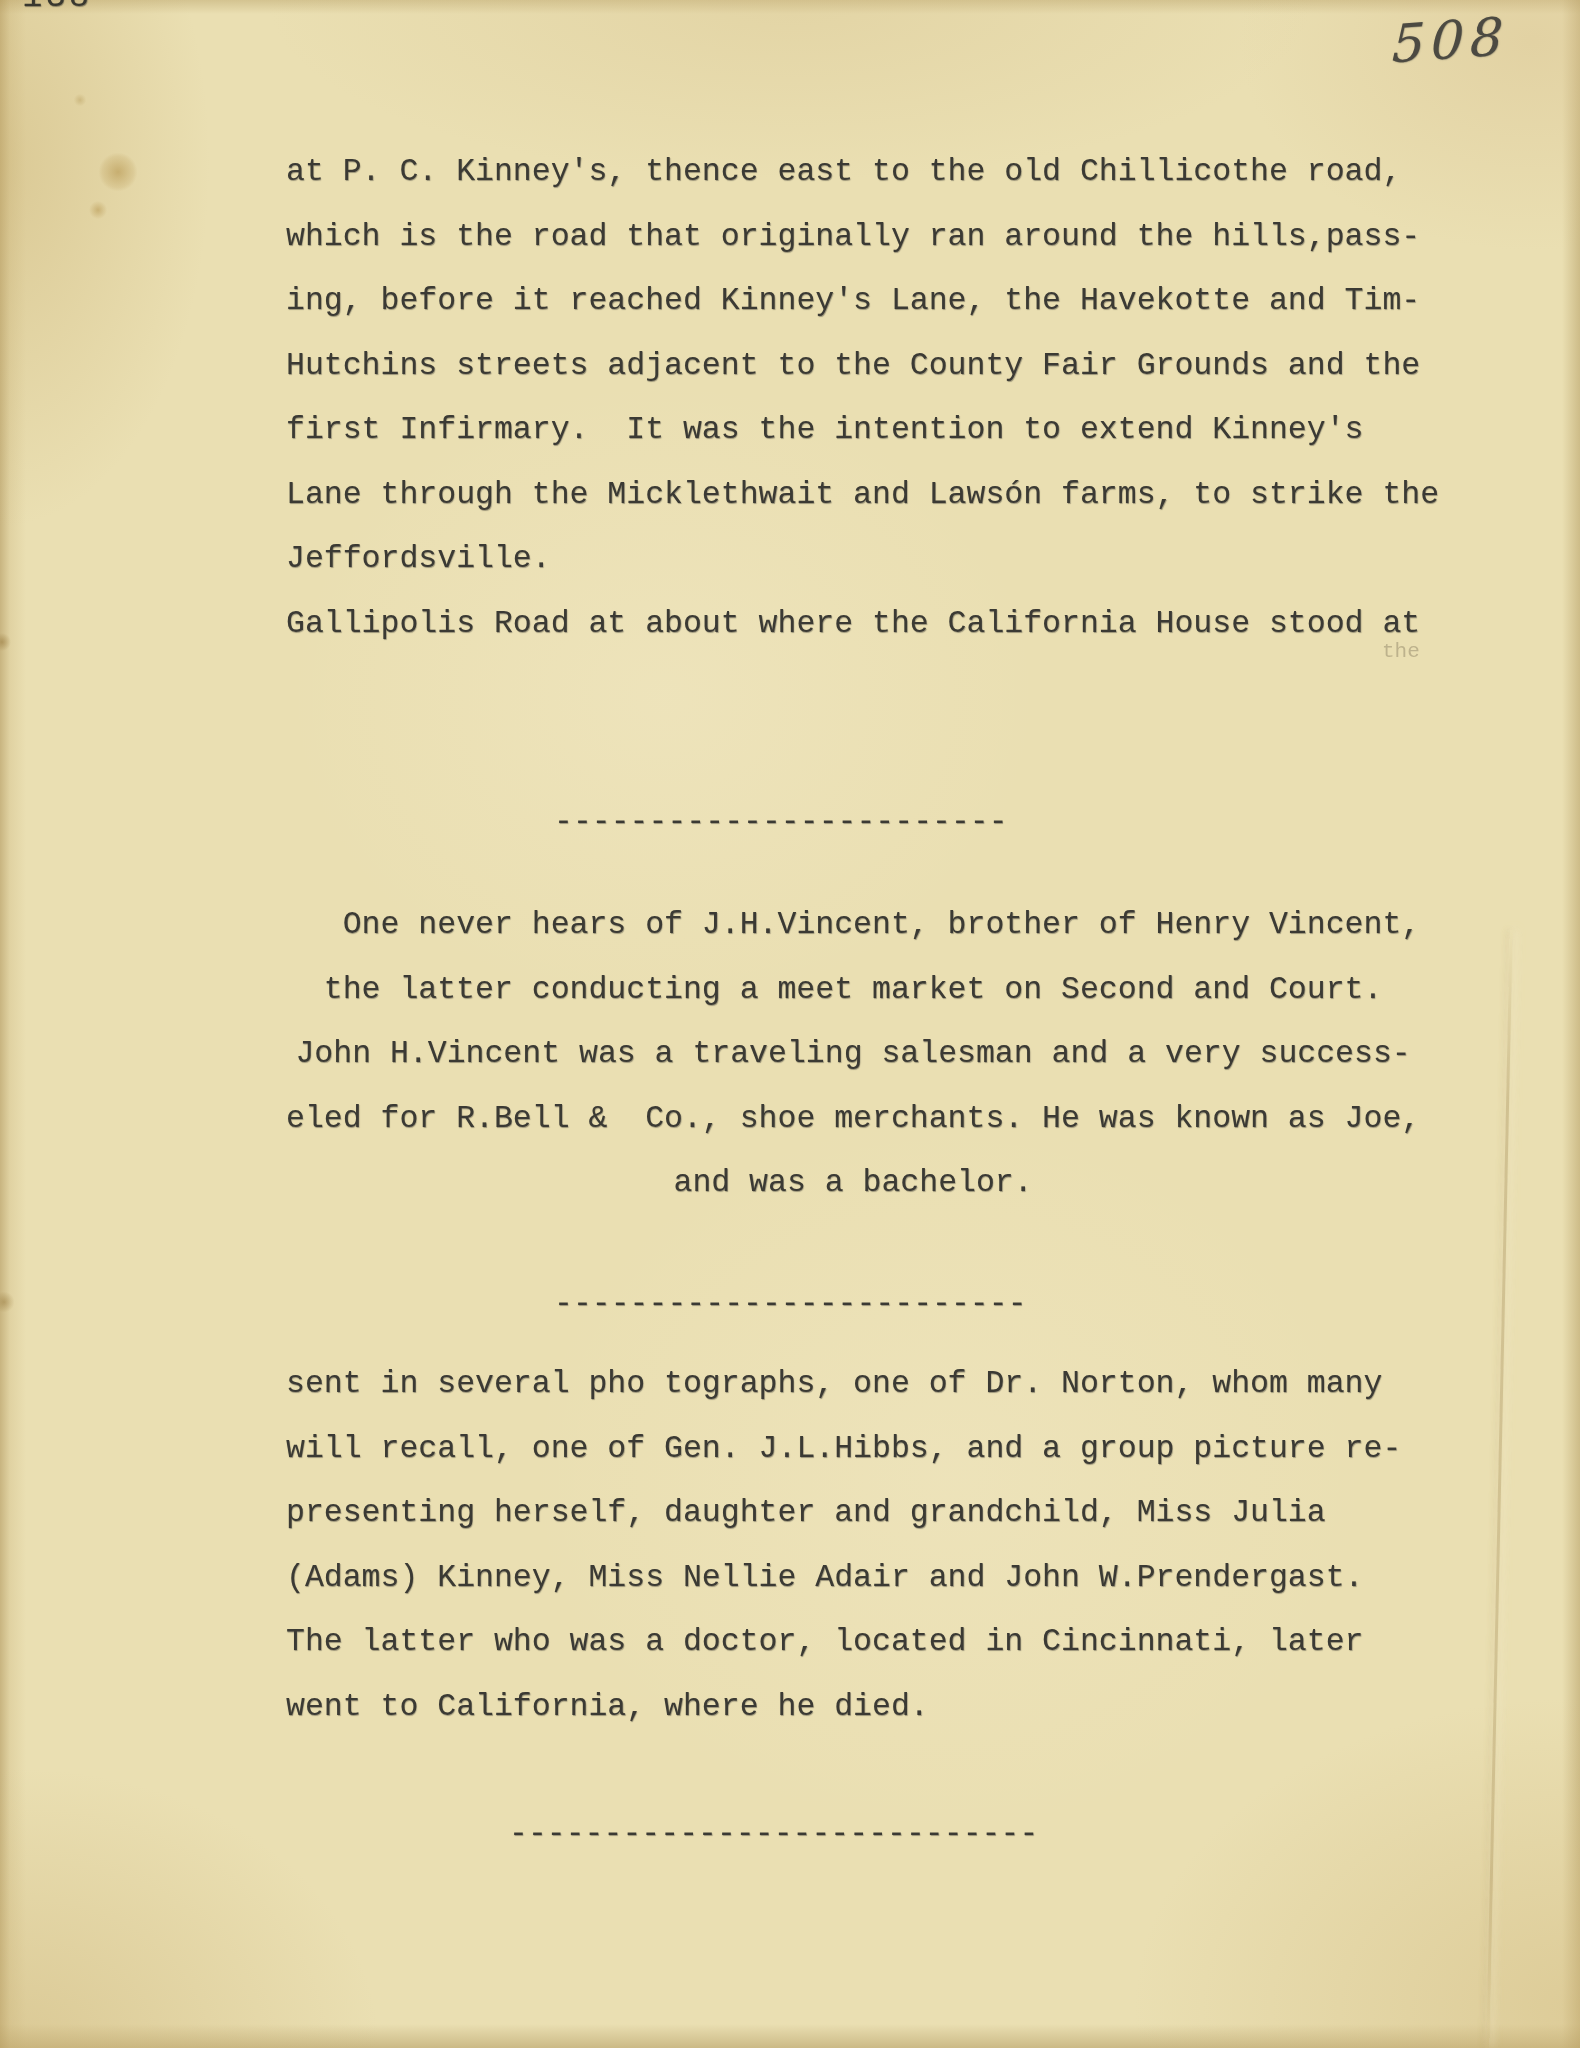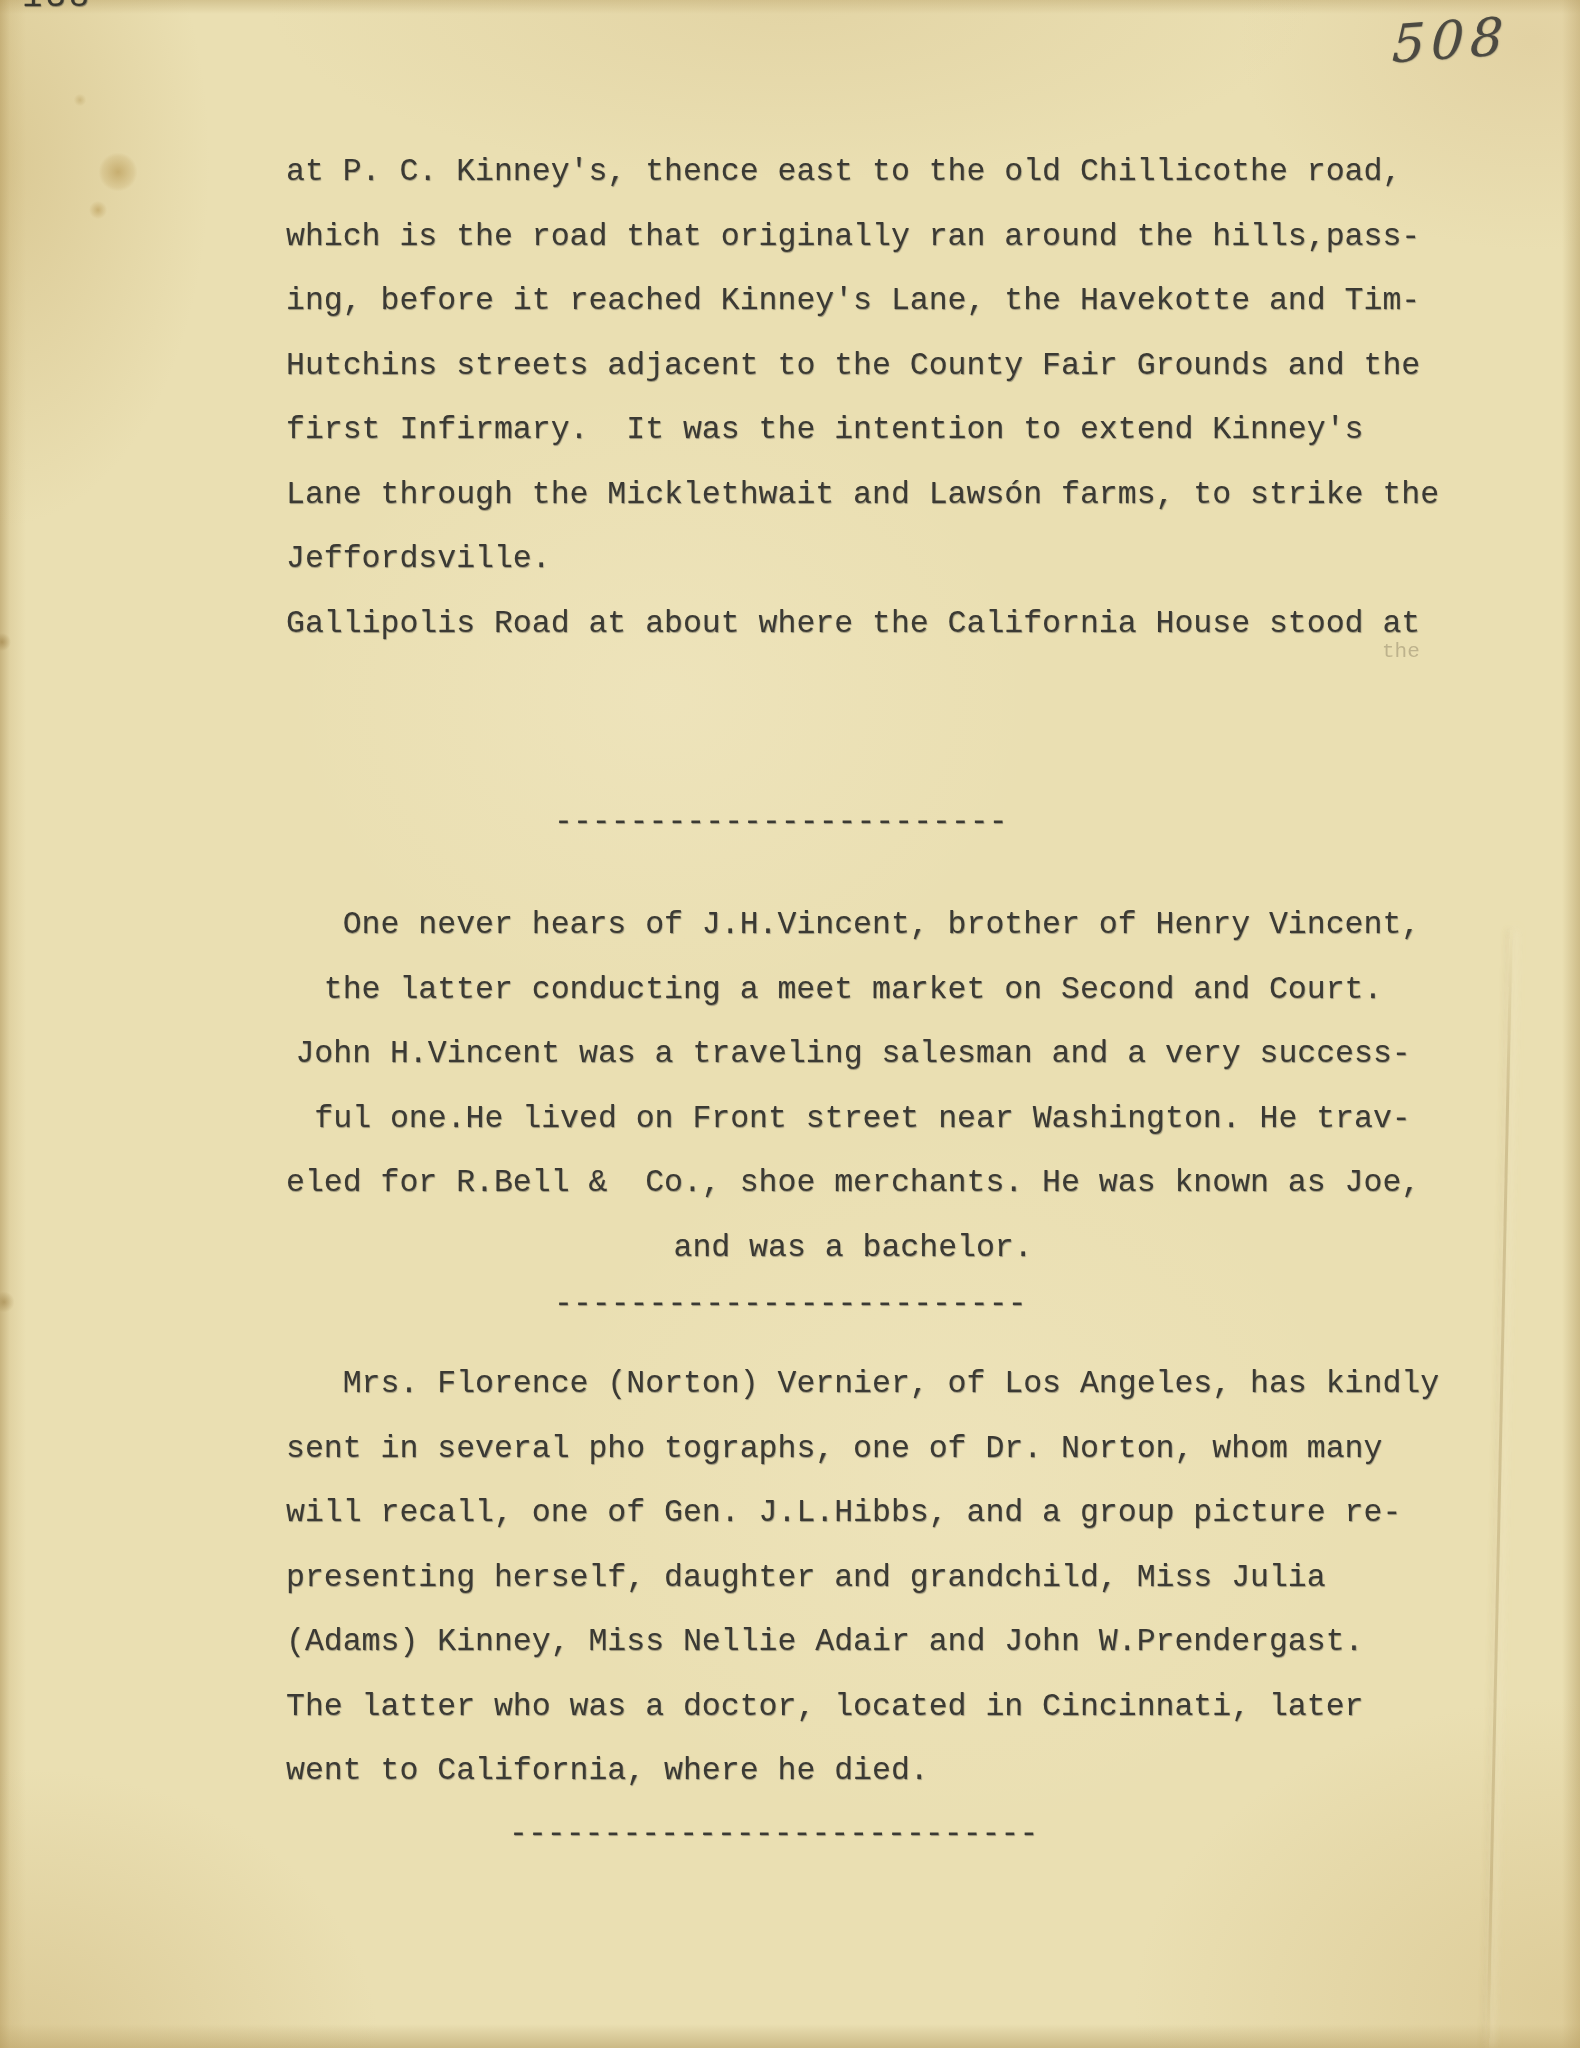--- a/index.html
+++ b/index.html
@@ -113,29 +113,27 @@
   </div>
 
   <div class="ghost-word">the</div>
 
   <div class="separator sep1 typed">------------------------</div>
 
   <div class="para p2 typed">
     <div class="line">   One never hears of J.H.Vincent, brother of Henry Vincent,</div>
     <div class="line">the latter conducting a meet market on Second and Court.</div>
     <div class="line">John H.Vincent was a traveling salesman and a very success-</div>
-    <div class="line"> ful one.He lived on Front street near Washington. He trav-</div>
     <div class="line">eled for R.Bell &amp;  Co., shoe merchants. He was known as Joe,</div>
     <div class="line">and was a bachelor.</div>
   </div>
 
   <div class="separator sep2 typed">-------------------------</div>
 
   <div class="para p3 typed">
-    <div class="line">   Mrs. Florence (Norton) Vernier, of Los Angeles, has kindly</div>
     <div class="line">sent in several pho tographs, one of Dr. Norton, whom many</div>
     <div class="line">will recall, one of Gen. J.L.Hibbs, and a group picture re-</div>
     <div class="line">presenting herself, daughter and grandchild, Miss Julia</div>
     <div class="line">(Adams) Kinney, Miss Nellie Adair and John W.Prendergast.</div>
     <div class="line">The latter who was a doctor, located in Cincinnati, later</div>
     <div class="line">went to California, where he died.</div>
   </div>
 
   <div class="separator sep3 typed">----------------------------</div>
 

